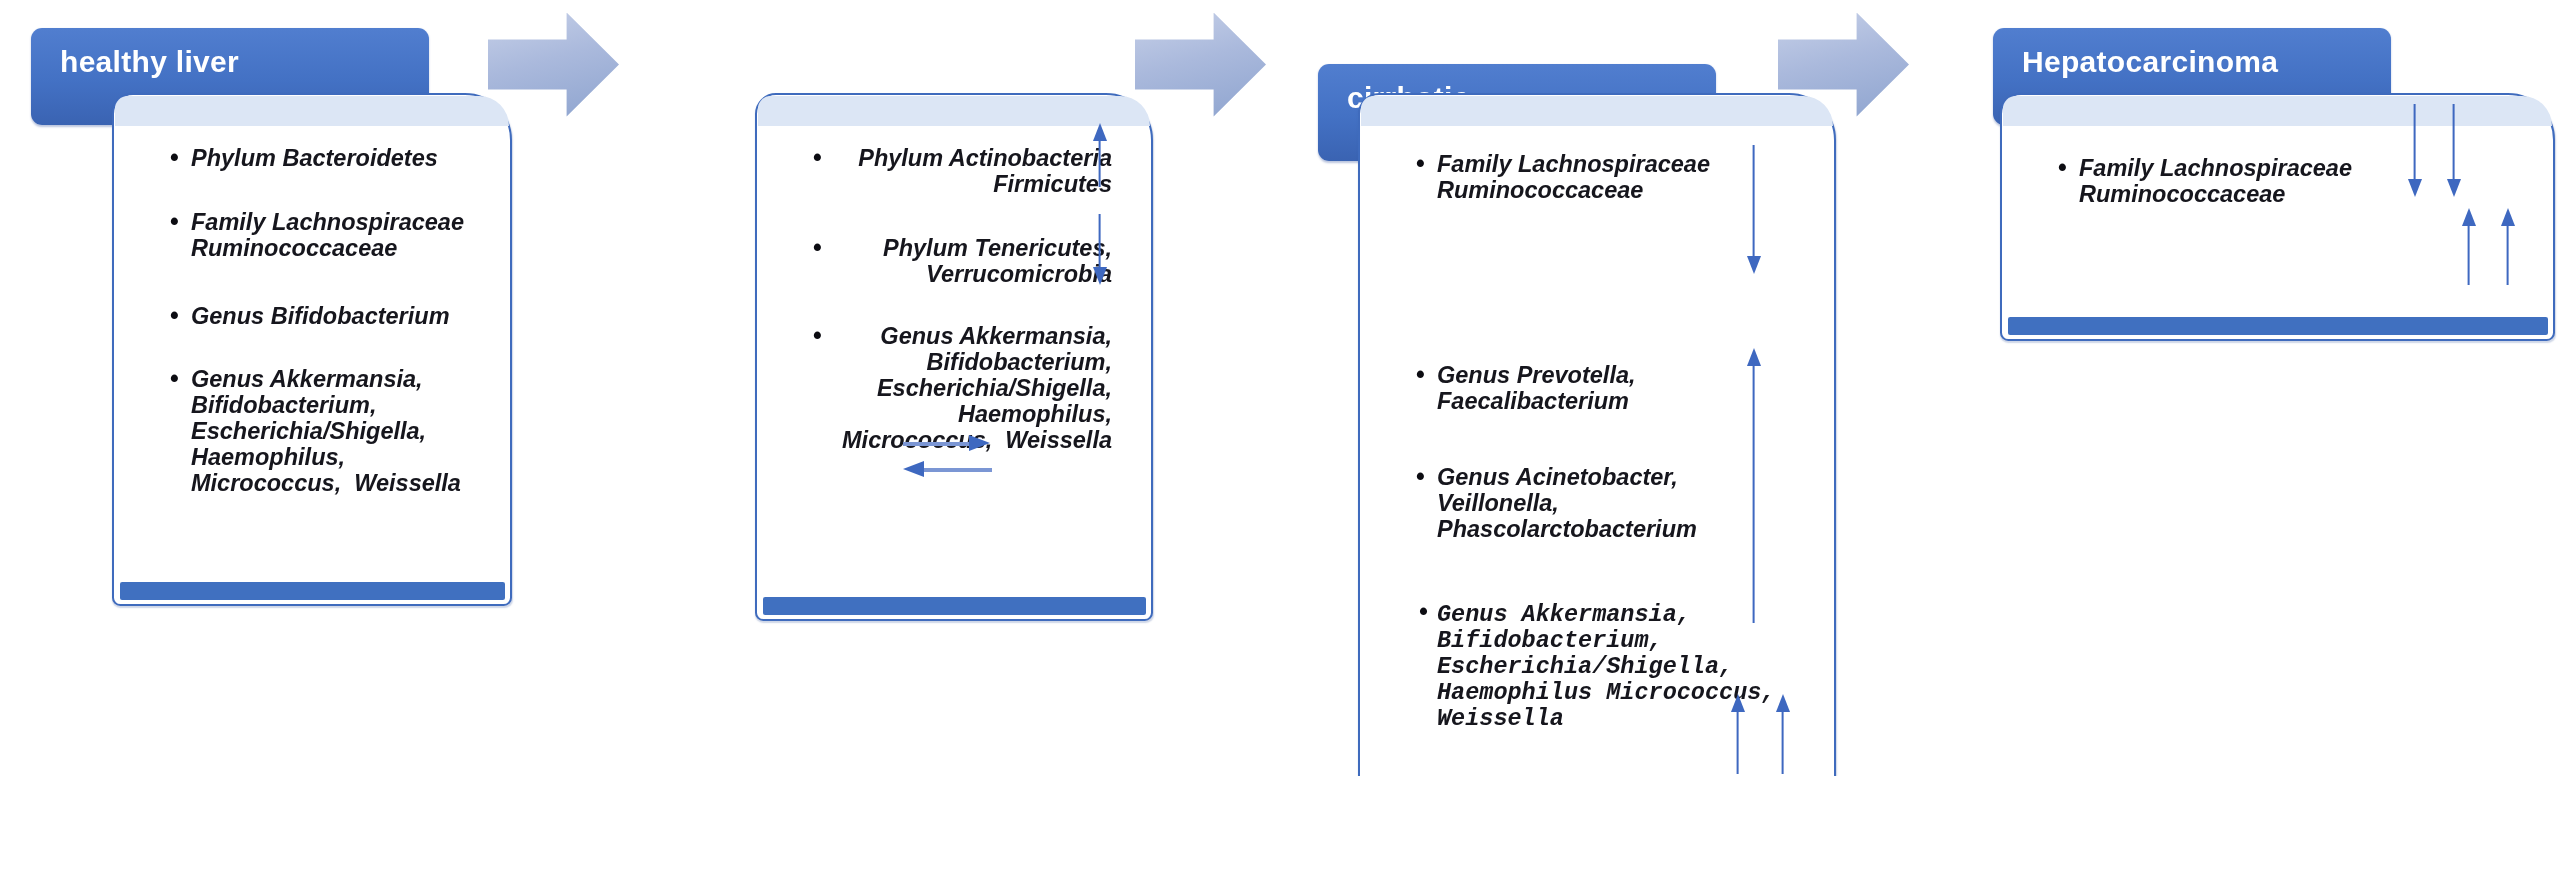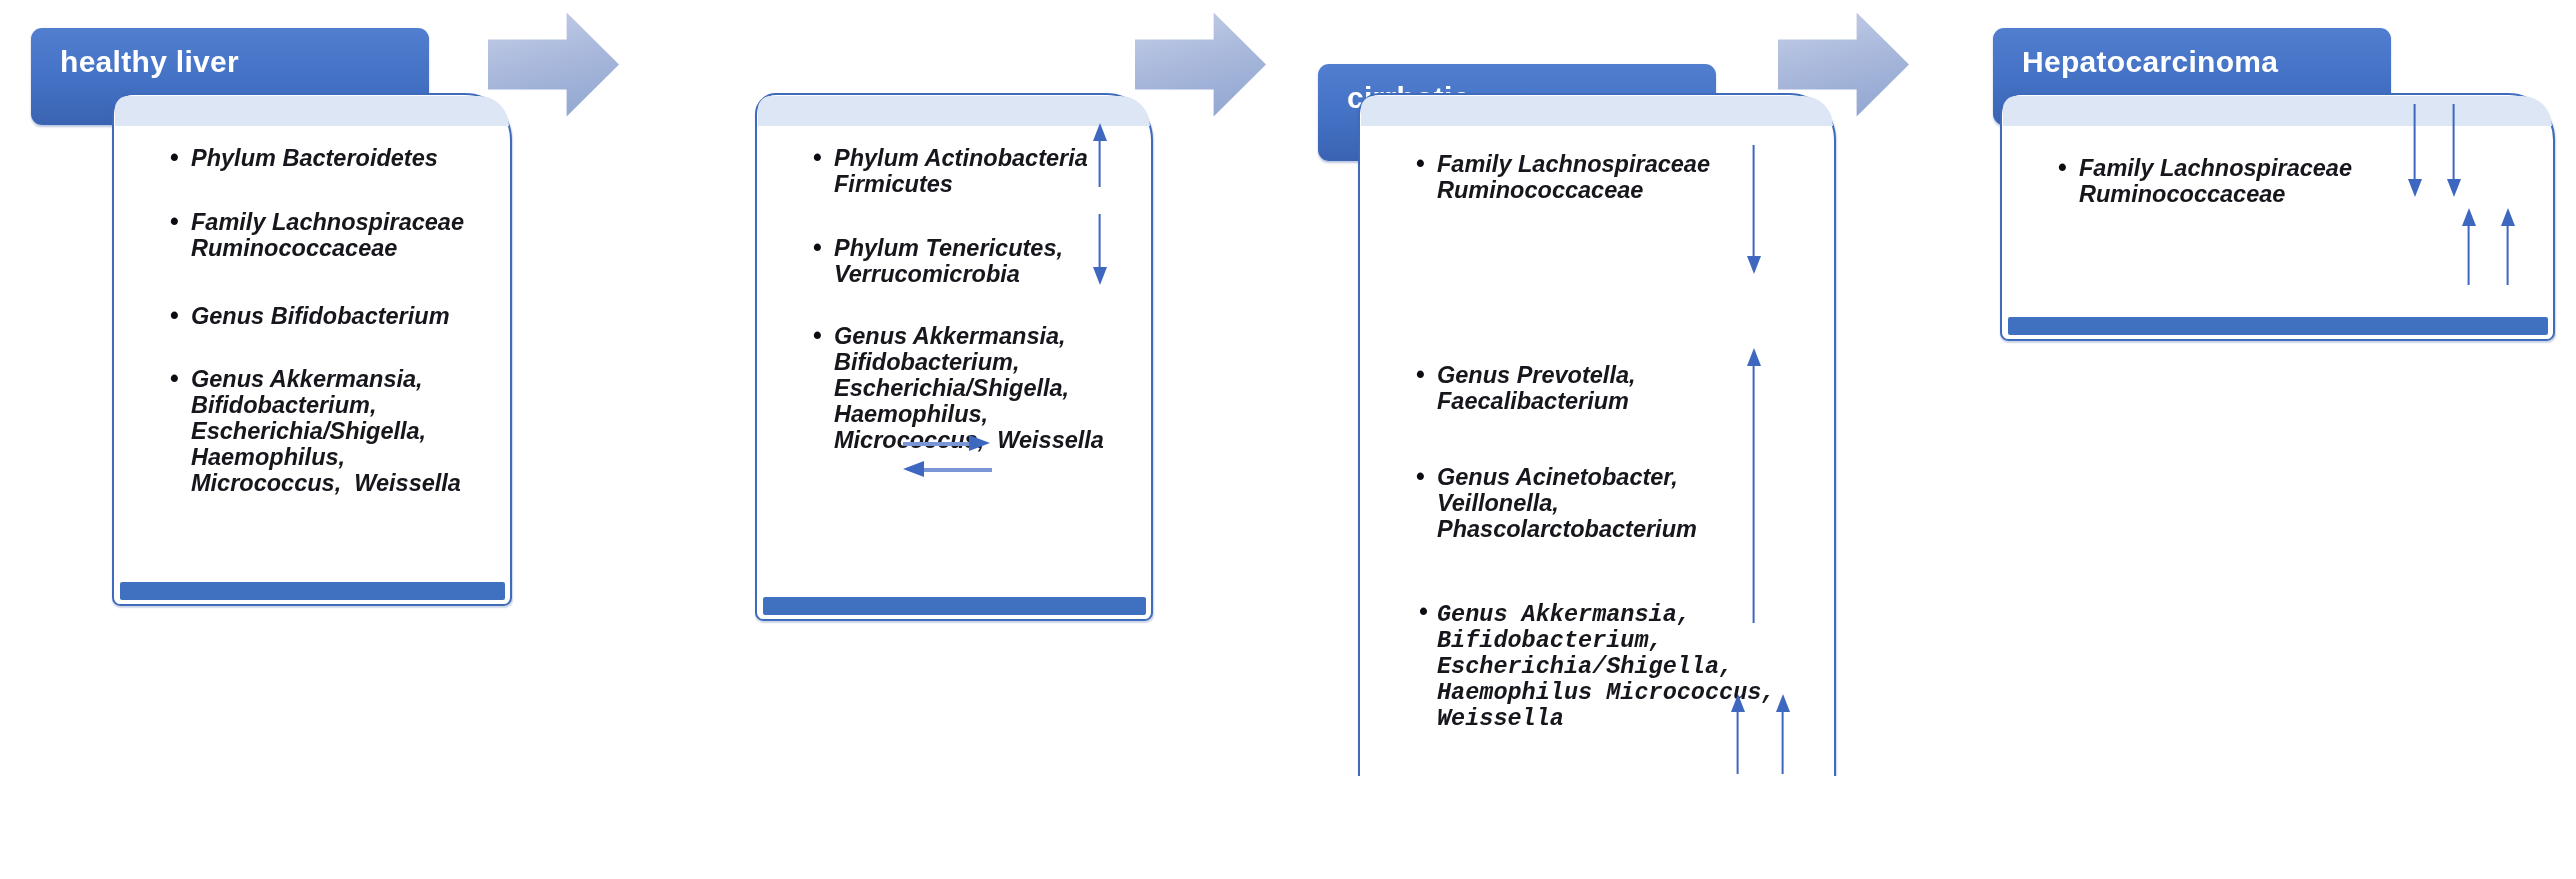--- a/index.html
+++ b/index.html
@@ -112,21 +112,21 @@
 Ruminococcaceae</li>
       <li>Genus Bifidobacterium</li>
       <li>Genus Akkermansia,
 Bifidobacterium,
 Escherichia/Shigella,
 Haemophilus,
 Micrococcus,  Weissella</li>
     </ul>
   </div>
 
-  <div class="card" style="left:755px; top:93px; width:394px; height:524px;">
+  <div class="card" style="left:755px; top:93px; width:394px; height:524px;text-align:right;">
     <div class="tint"></div>
     <div class="bottom-bar"></div>
     <ul class="bullets s2" style="top:32px;">
       <li>Phylum Actinobacteria
 Firmicutes</li>
       <li>Phylum Tenericutes,
 Verrucomicrobia</li>
       <li>Genus Akkermansia,
 Bifidobacterium,
 Escherichia/Shigella,

